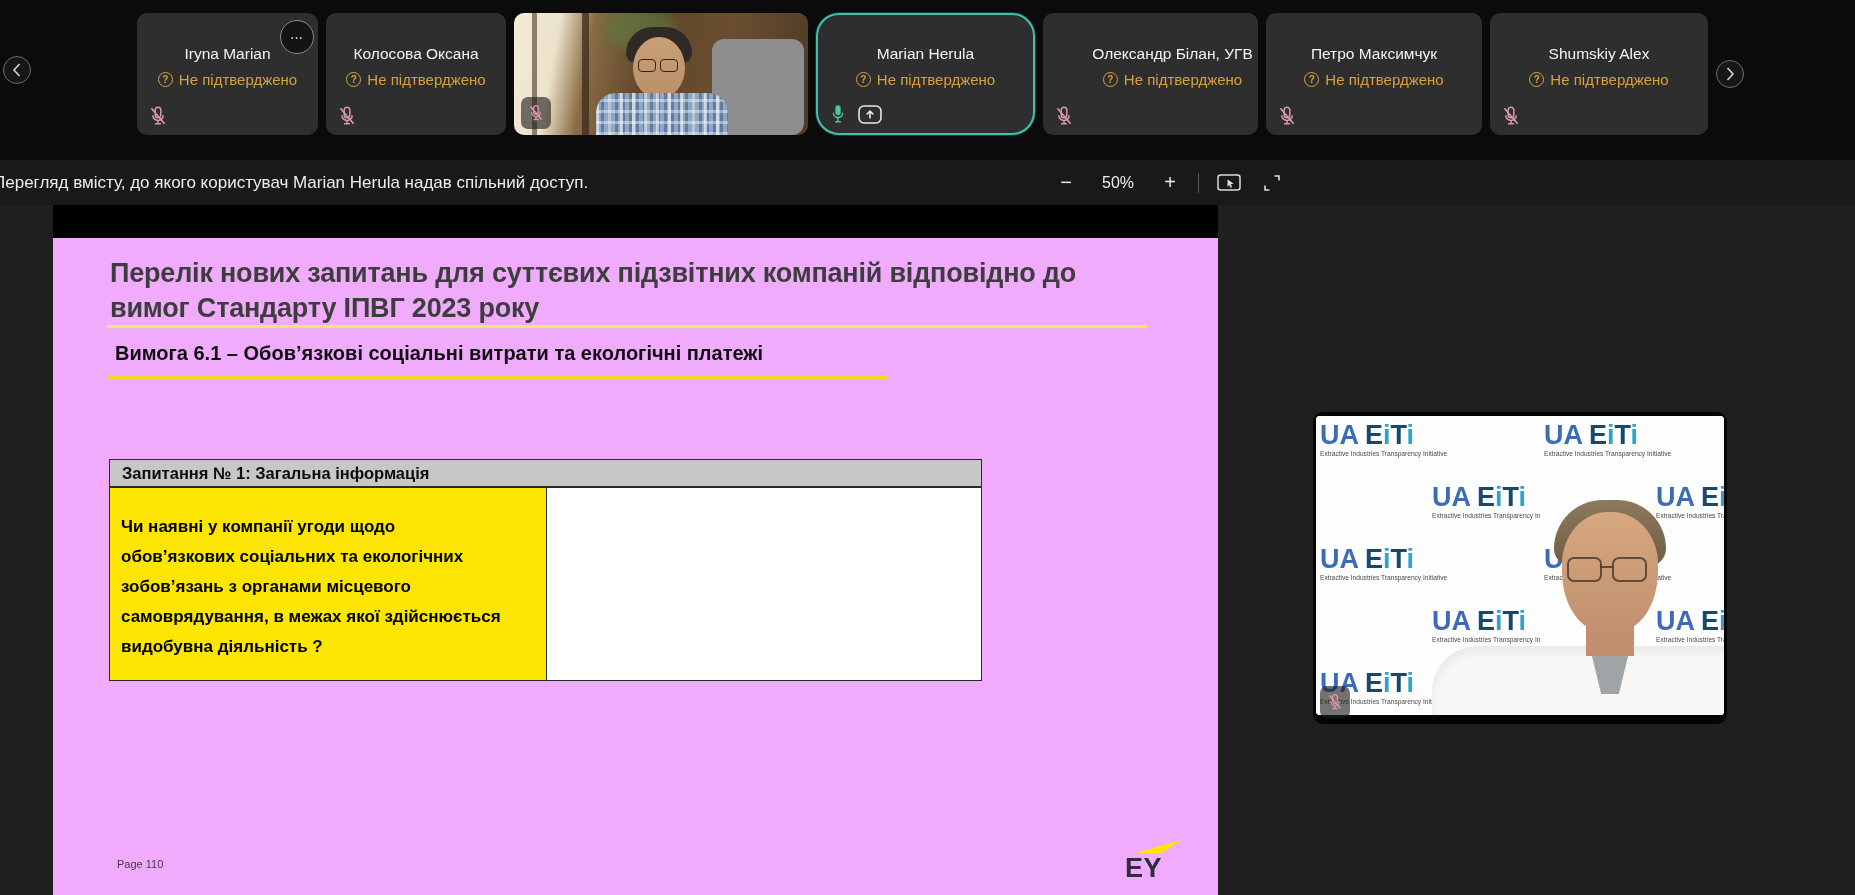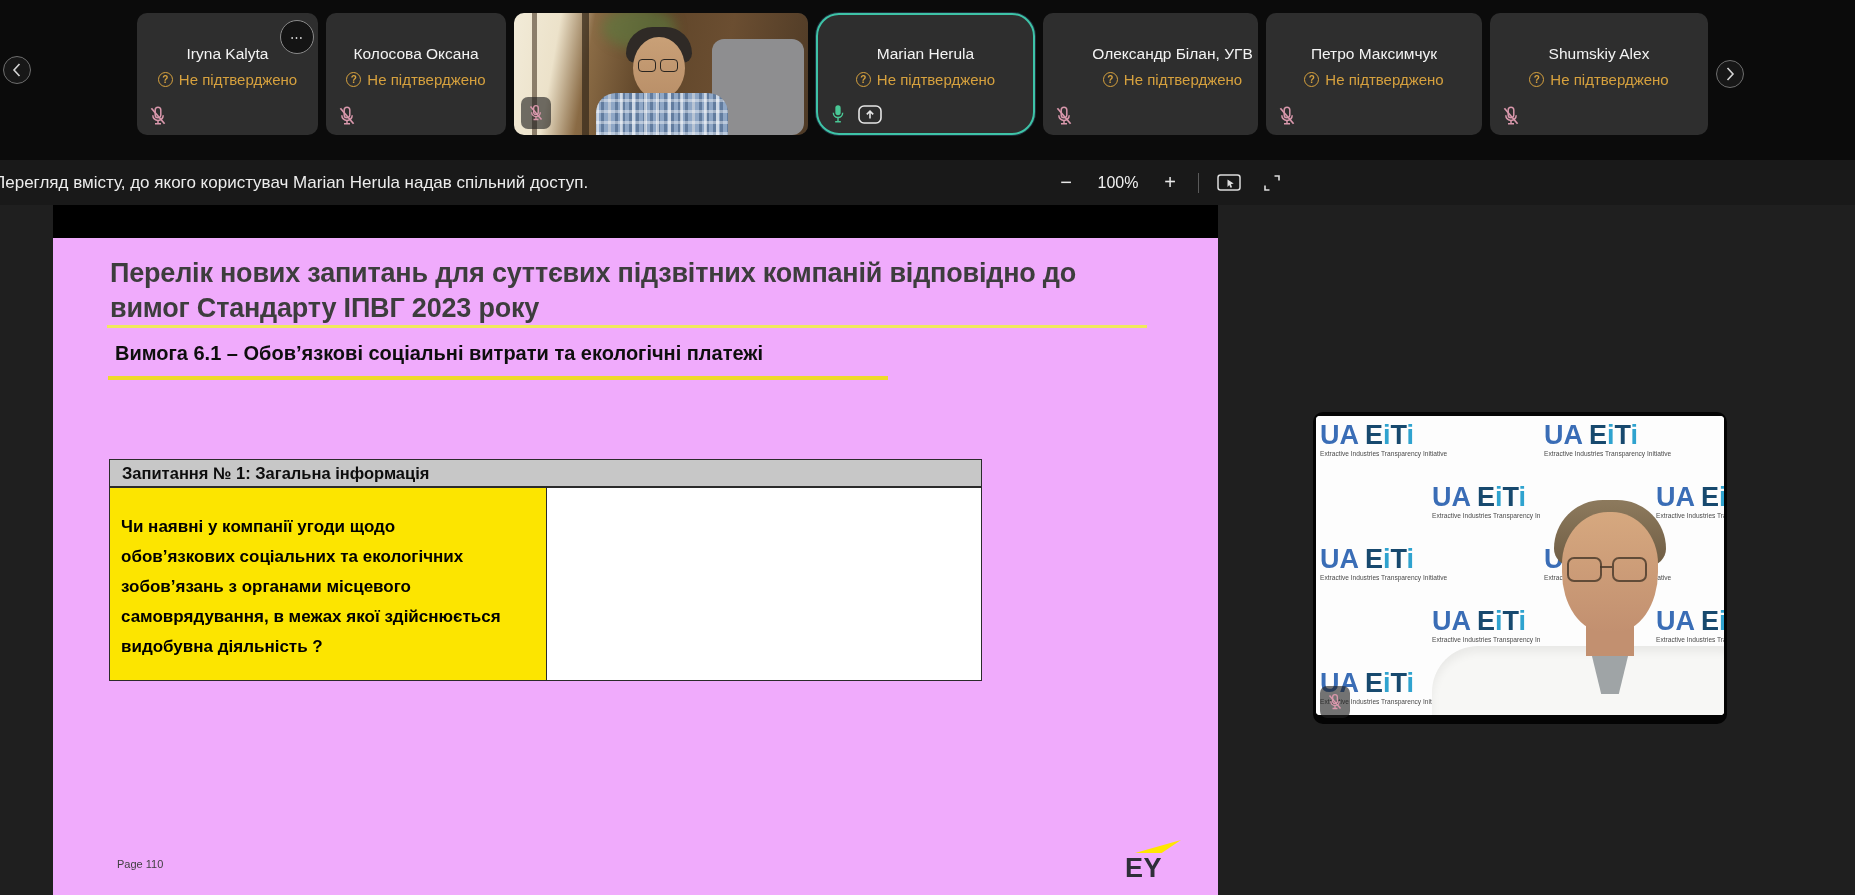--- a/index.html
+++ b/index.html
@@ -120,21 +120,21 @@
     <button class="nav-chev left">
       <svg width="10" height="16" viewBox="0 0 10 16">
         <polyline points="7.5,2 2,8 7.5,14" fill="none" stroke="#d4d4d4" stroke-width="1.6"></polyline>
       </svg>
     </button>
 
     <div class="tile" style="left:137px;width:181px;">
       <div class="menu-dot">
         <span>⋯</span>
       </div>
-      <div class="tile-name">Iryna Kalyta</div>
+      <div class="tile-name">Iryna Marian</div>
       <div class="tile-status">
         <span class="q-badge">?</span>
         <span>Не підтверджено</span>
       </div>
       <svg class="mic-corner" viewBox="0 0 24 24">
         <path d="M12 3.2a2.8 2.8 0 0 1 2.8 2.8v5a2.8 2.8 0 0 1-5.6 0V6A2.8 2.8 0 0 1 12 3.2z" fill="none" stroke="#d998ac" stroke-width="1.5"></path>
         <path d="M6.8 11.2a5.2 5.2 0 0 0 10.4 0" fill="none" stroke="#d998ac" stroke-width="1.5"></path>
         <line x1="12" y1="16.4" x2="12" y2="19.6" stroke="#d998ac" stroke-width="1.5"></line>
         <line x1="9" y1="19.8" x2="15" y2="19.8" stroke="#d998ac" stroke-width="1.5"></line>
         <line x1="5.4" y1="4.2" x2="18.6" y2="19.8" stroke="#d998ac" stroke-width="1.7"></line>
@@ -251,21 +251,21 @@
       <svg width="10" height="16" viewBox="0 0 10 16">
         <polyline points="2.5,2 8,8 2.5,14" fill="none" stroke="#d4d4d4" stroke-width="1.6"></polyline>
       </svg>
     </button>
   </div>
 
   <div class="banner-row">
     <div class="banner-text">Перегляд вмісту, до якого користувач Marian Herula надав спільний доступ.</div>
     <div class="zoom-bar">
       <button class="zoom-btn">−</button>
-      <span class="zoom-level">100%</span>
+      <span class="zoom-level">50%</span>
       <button class="zoom-btn">+</button>
       <span class="zoom-div"></span>
       <button class="icon-btn">
         <svg width="26" height="22" viewBox="0 0 26 22">
           <rect x="2" y="3" width="22" height="15" rx="2.5" fill="none" stroke="#dcdcdc" stroke-width="1.5"></rect>
           <path d="M11.5 7.5l6.2 4.1-2.8.7 1.2 2.9-1.6.6-1.2-2.9-1.8 2z" fill="#dcdcdc"></path>
         </svg>
       </button>
       <button class="icon-btn">
         <svg width="20" height="20" viewBox="0 0 20 20">

